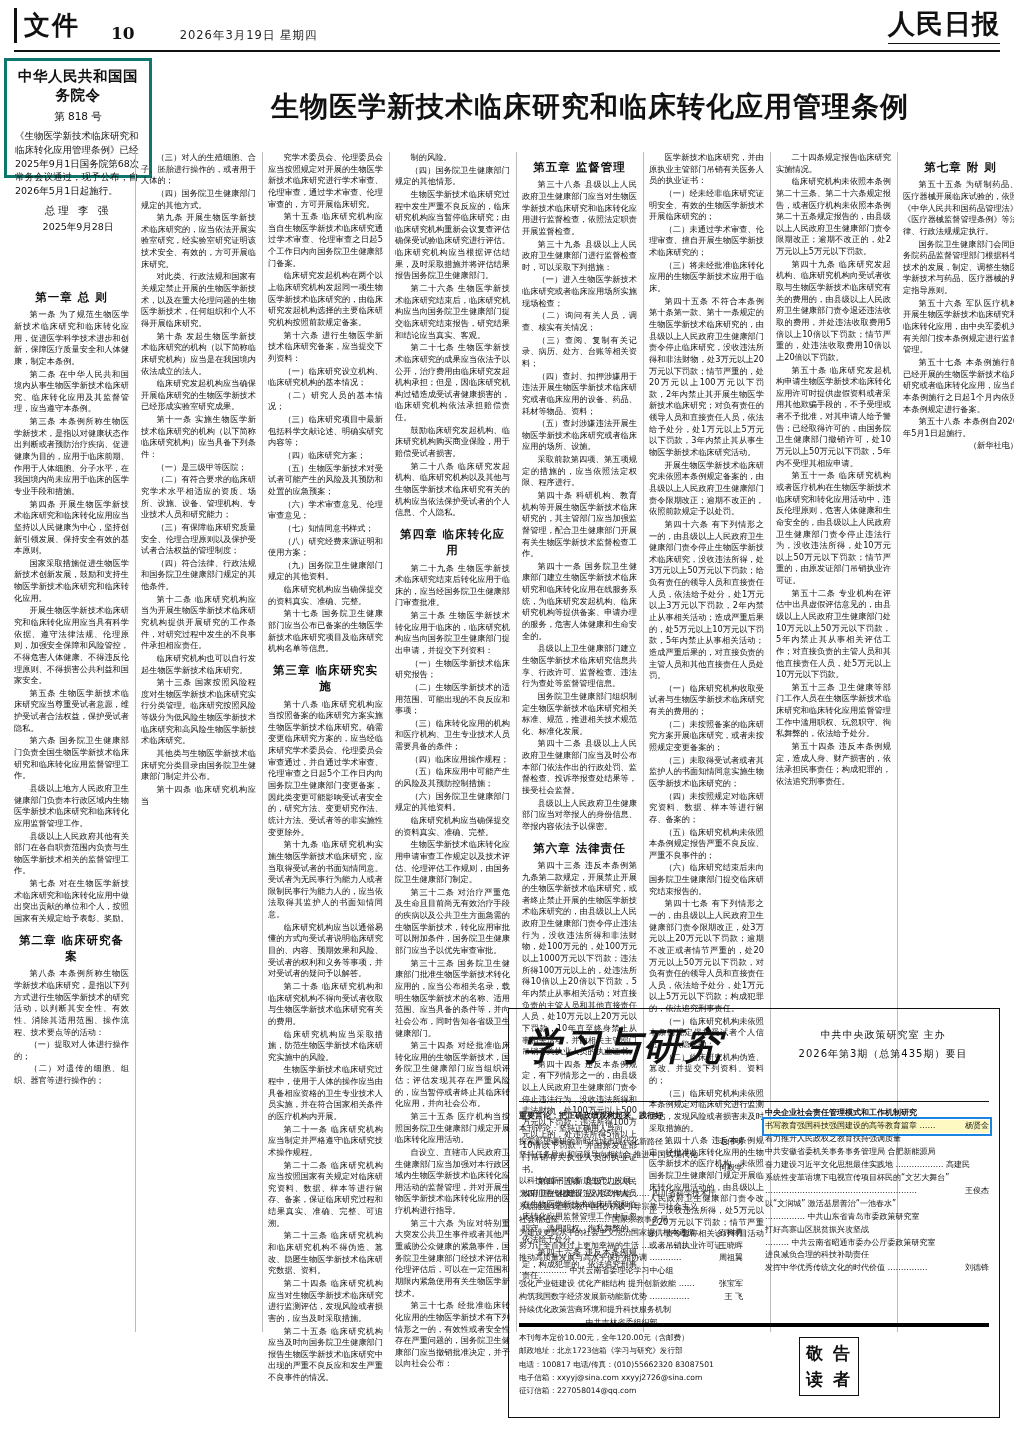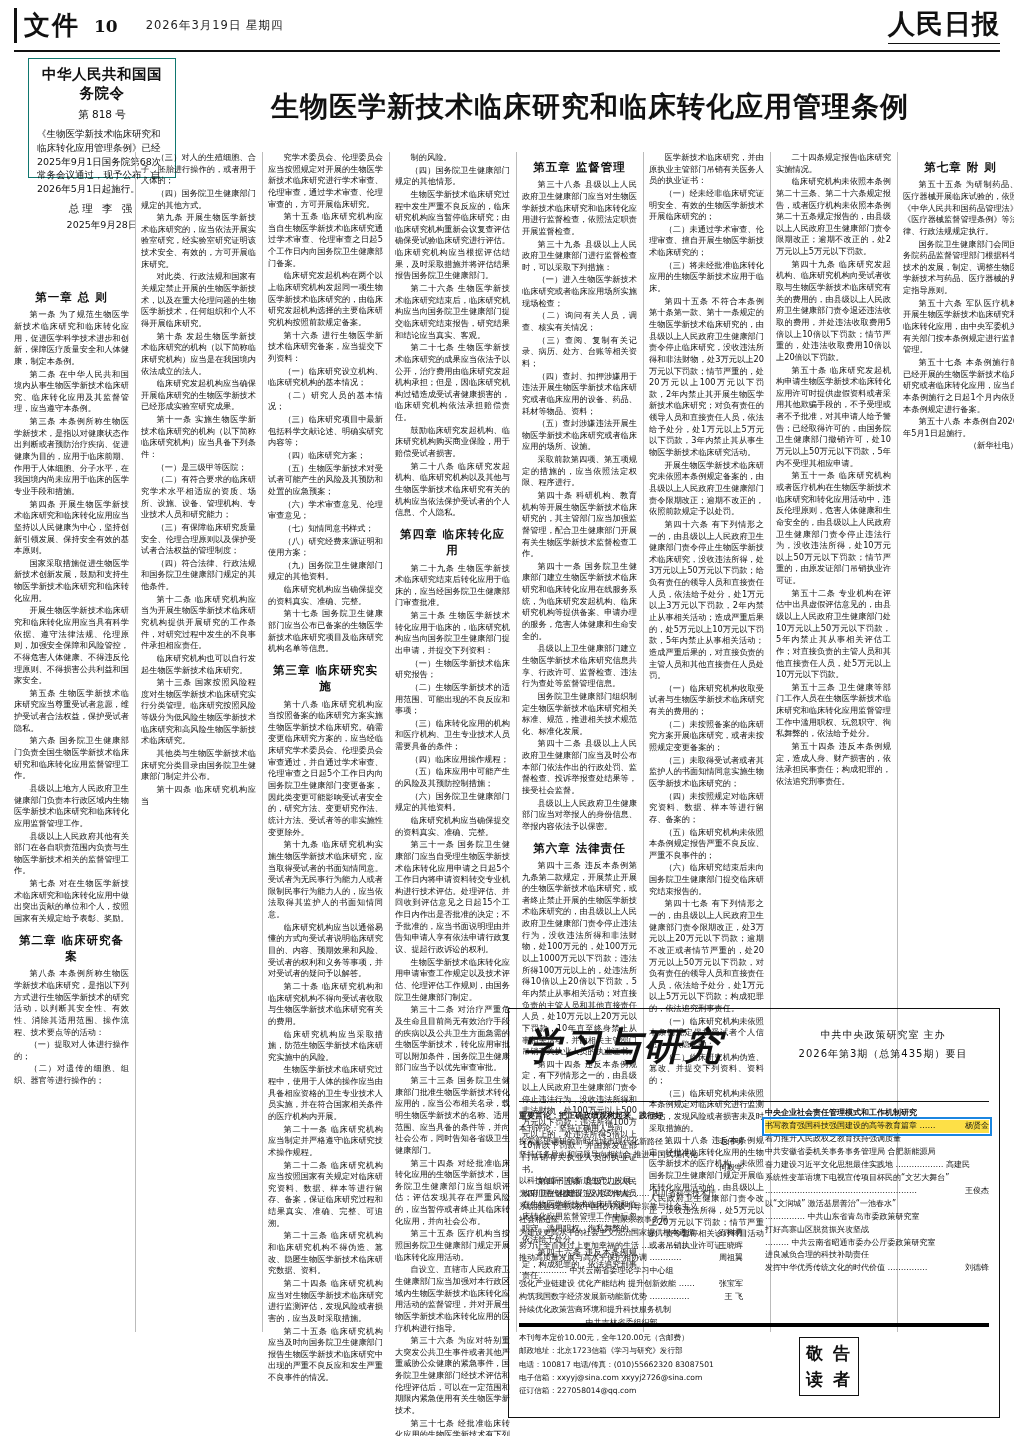--- a/index.html
+++ b/index.html
@@ -1,30 +1,30 @@
 <!DOCTYPE html>
 <html><head>
 <meta charset="utf-8">
 <style>
   html,body{margin:0;padding:0;background:#ffffff;}
   body{width:1014px;height:1436px;font-family:"DejaVu Sans","Liberation Sans",sans-serif;color:#111;overflow:hidden;}
   .page{position:relative;width:1014px;height:1436px;background:#fff;}
 
   
   .masthead{position:absolute;left:14px;top:8px;width:986px;height:42px;border-bottom:2px solid #111;}
-  .mh-left{position:absolute;left:0;top:0;display:flex;align-items:center;gap:10px;}
+  .mh-left{position:absolute;left:0;top:0;display:flex;align-items:flex-end;gap:27px;}
   .mh-box{border-left:3px solid #111;padding-left:7px;}
   .mh-title{font-family:"DejaVu Serif","Liberation Serif",serif;font-weight:bold;font-size:26px;letter-spacing:2px;}
   .mh-page{font-family:"DejaVu Serif",serif;font-size:17px;font-weight:bold;margin-left:4px;}
   .mh-date{font-size:11.5px;color:#222;margin-left:18px;letter-spacing:1px;}
   .mh-logo{position:absolute;right:0;top:-2px;font-family:"DejaVu Serif","Liberation Serif",serif;font-weight:bold;font-size:27px;letter-spacing:1px;}
   .mh-logo .rule{display:block;border-bottom:1px solid #111;margin-top:1px;}
 
   
-  .decree{position:absolute;left:28px;top:58px;width:148px;height:120px;border:1px solid #0f766e;padding:6px 8px;box-sizing:border-box;text-align:center;}
+  .decree{position:absolute;left:4px;top:58px;width:148px;height:120px;border:3px solid #0f766e;padding:6px 8px;box-sizing:border-box;text-align:center;}
   .decree .d1{font-family:"DejaVu Serif",serif;font-size:14.5px;font-weight:bold;letter-spacing:0.5px;}
   .decree .d2{font-size:10.5px;margin-top:5px;}
   .decree .d3{font-size:9.5px;margin-top:5px;line-height:1.45;text-align:left;}
   .decree .d4{font-size:10.5px;margin-top:6px;letter-spacing:3px;}
   .decree .d5{font-size:9.5px;margin-top:3px;}
 
   
   .headline{position:absolute;left:180px;top:88px;width:820px;text-align:center;
     font-family:"DejaVu Serif","Liberation Serif",serif;font-weight:bold;font-size:28px;letter-spacing:1px;}
 
@@ -51,21 +51,21 @@
   .ad-rule{position:absolute;left:10px;right:10px;top:92px;border-top:1px solid #111;}
   .ad-cols{position:absolute;left:10px;top:98px;width:470px;height:232px;}
   .ad-col{position:absolute;top:0;width:224px;font-size:8px;line-height:1.62;}
   .ad-col.left{left:0;}
   .ad-col.right{left:246px;}
   .ad-line{white-space:nowrap;overflow:hidden;}
   .ad-line .t{display:inline;}
   .ad-line .a{float:right;}
   .ad-b{font-weight:bold;}
   .ad-sec{font-weight:bold;margin-top:3px;}
-  .hl{outline:2px solid #1b86e0;outline-offset:1px;background:#fde047;}
+  .hl{outline:2px solid #1b86e0;outline-offset:1px;background:#fef9c3;}
   .ad-foot{position:absolute;left:10px;right:10px;bottom:8px;height:66px;border-top:4px solid #000000;padding-top:16px;}
   .ad-foot .label{position:absolute;left:268px;top:10px;width:48px;font-family:"DejaVu Serif",serif;font-weight:bold;font-size:17px;line-height:1.5;letter-spacing:2px;border:1px solid #111;padding:3px 5px;text-align:center;margin-left:12px;}
   .ad-foot .ftxt{position:absolute;left:0;top:4px;width:262px;font-size:7.6px;line-height:1.75;}
   .ad-signature{position:absolute;right:14px;bottom:84px;font-size:9px;}
 </style>
 </head>
 <body>
 
 <div class="page">
 
@@ -171,21 +171,20 @@
         <div class="h2">第四章  临床转化应用</div>
         <p>第二十九条  生物医学新技术临床研究结束后转化应用于临床的，应当经国务院卫生健康部门审查批准。</p>
         <p>第三十条  生物医学新技术转化应用于临床的，临床研究机构应当向国务院卫生健康部门提出申请，并提交下列资料：</p>
         <p>（一）生物医学新技术临床研究报告；</p>
         <p>（二）生物医学新技术的适用范围、可能出现的不良反应和事项；</p>
         <p>（三）临床转化应用的机构和医疗机构、卫生专业技术人员需要具备的条件；</p>
         <p>（四）临床应用操作规程；</p>
         <p>（五）临床应用中可能产生的风险及其预防控制措施；</p>
         <p>（六）国务院卫生健康部门规定的其他资料。</p>
         <p>临床研究机构应当确保提交的资料真实、准确、完整。</p>
-        <p>第三十一条  国务院卫生健康部门应当自受理生物医学新技术临床转化应用申请之日起5个工作日内将申请资料转交专业机构进行技术评估。处理评估、并回收到评估意见之日起15个工作日内作出是否批准的决定；不予批准的，应当书面说明理由并告知申请人享有依法申请行政复议、提起行政诉讼的权利。</p>
         <p>生物医学新技术临床转化应用申请审查工作规定以及技术评估、伦理评估工作规则，由国务院卫生健康部门制定。</p>
         <p>第三十二条  对治疗严重危及生命且目前尚无有效治疗手段的疾病以及公共卫生方面急需的生物医学新技术，转化应用审批可以附加条件，国务院卫生健康部门应当予以优先审查审批。</p>
         <p>第三十三条  国务院卫生健康部门批准生物医学新技术转化应用的，应当公布相关名录，载明生物医学新技术的名称、适用范围、应当具备的条件等，并向社会公布，同时告知各省级卫生健康部门。</p>
         <p>第三十四条  对经批准临床转化应用的生物医学新技术，国务院卫生健康部门应当组织评估；评估发现其存在严重风险的，应当暂停或者终止其临床转化应用，并向社会公布。</p>
         <p>第三十五条  医疗机构当按照国务院卫生健康部门规定开展临床转化应用活动。</p>
         <p>自设立、直辖市人民政府卫生健康部门应当加强对本行政区域内生物医学新技术临床转化应用活动的监督管理，并对开展生物医学新技术临床转化应用的医疗机构进行指导。</p>
         <p>第三十六条  为应对特别重大突发公共卫生事件或者其他严重威胁公众健康的紧急事件，国务院卫生健康部门经技术评估和伦理评估后，可以在一定范围和期限内紧急使用有关生物医学新技术。</p>
         <p>第三十七条  经批准临床转化应用的生物医学新技术有下列情形之一的，有效性或者安全性存在严重问题的，国务院卫生健康部门应当撤销批准决定，并予以向社会公布：</p>
       </div>
       <div class="col c4">

